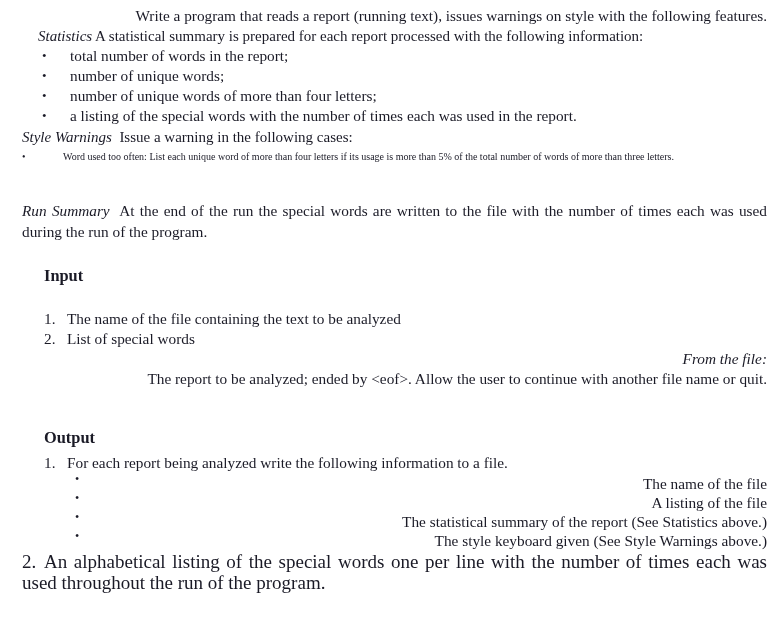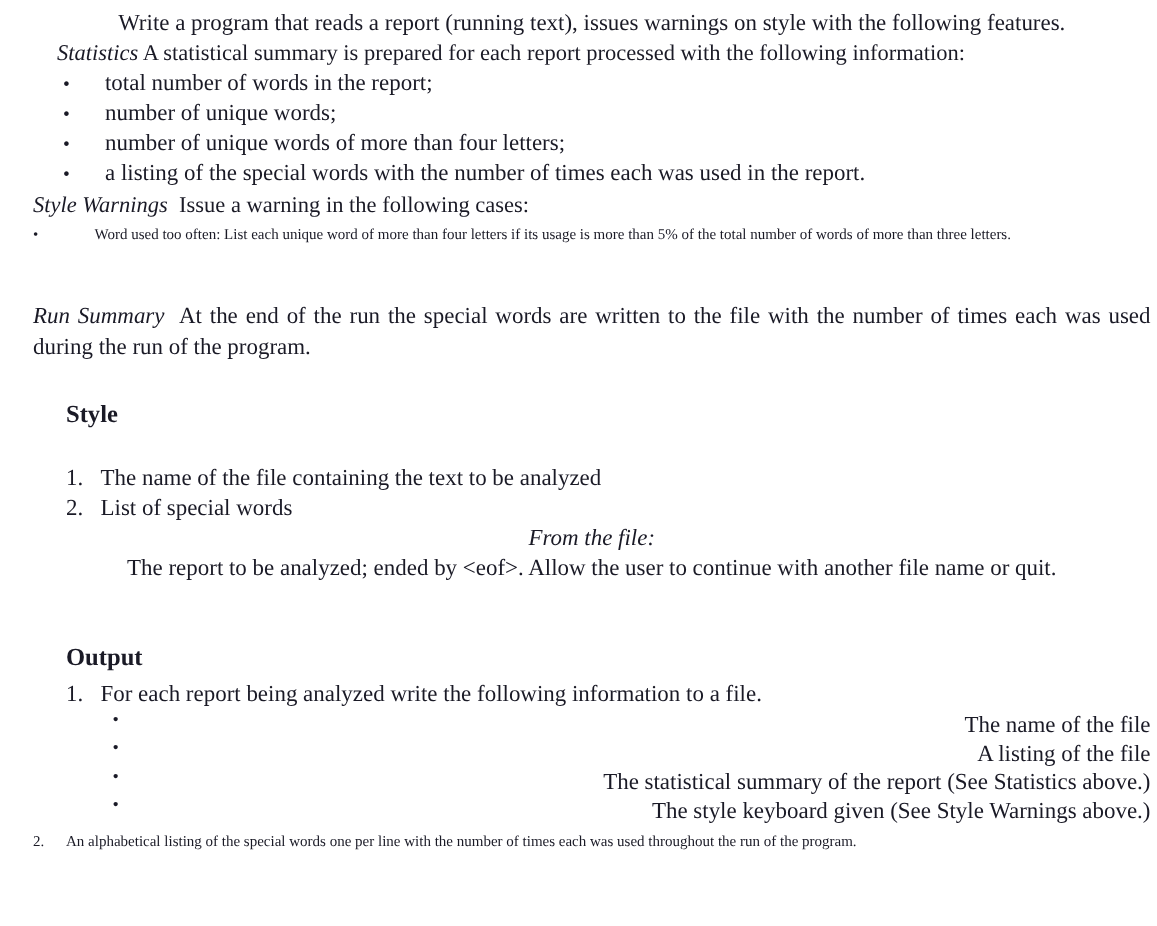--- a/index.html
+++ b/index.html
@@ -22,21 +22,21 @@
     padding: 0;
     box-sizing: border-box;
   }
   
   .para {
     position: absolute;
     left: 22px;
     width: 745px;
     font-size: 15.3px;
     line-height: 20.5px;
-    text-align: center;
+    text-align: right;
     white-space: normal;
   }
   .para.justify { text-align: justify; text-align-last: left; }
   .ital { font-style: italic; }
 
   
   .heading {
     position: absolute;
     left: 44px;
     font-size: 16.4px;
@@ -138,21 +138,21 @@
     display: block;
     margin-left: 83px;
     text-align: right;
   }
 
   
   .out-num2 {
     position: absolute;
     left: 22px;
     width: 745px;
-    font-size: 10px;
+    font-size: 19px;
     line-height: 20.5px;
     text-align: justify;
     text-align-last: left;
   }
   .out-num2 .num { display: inline-block; width: 22px; }
 </style>
 </head>
 <body>
 
 <div class="page">
@@ -185,21 +185,21 @@
   </div>
 
   <div class="bullet-hang" style="top:147px;">
     <span class="bul">•</span><span>Word used too often:  List each unique word of more than four letters if its usage is more than 5% of the total number of words of more than three letters.</span>
   </div>
 
   <div class="para justify" style="top:201px;">
     <span class="ital">Run  Summary</span>&nbsp; <span>At the end of the run the special words are written to the file with the number of times each was used during the run of the program.</span>
   </div>
 
-  <div class="heading" style="top:266px;">Style</div>
+  <div class="heading" style="top:266px;">Input</div>
 
 
   <div class="num-row" style="top:309px;">
     <span class="num">1.</span>
     <span class="ntxt">The name of the file containing the text to be analyzed</span>
   </div>
   <div class="num-row" style="top:329px;">
     <span class="num">2.</span>
     <span class="ntxt">List of special words</span>
   </div>

